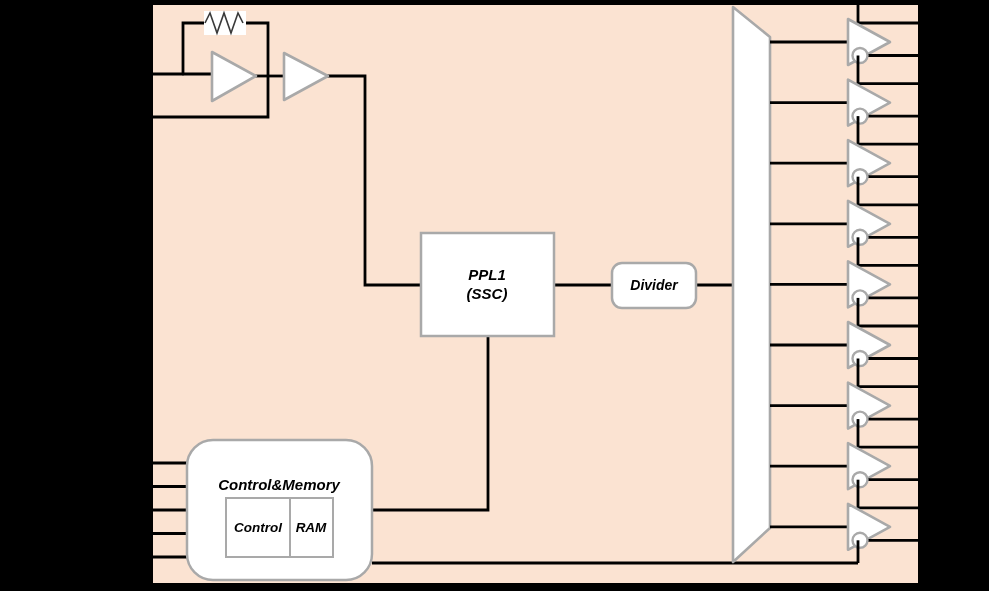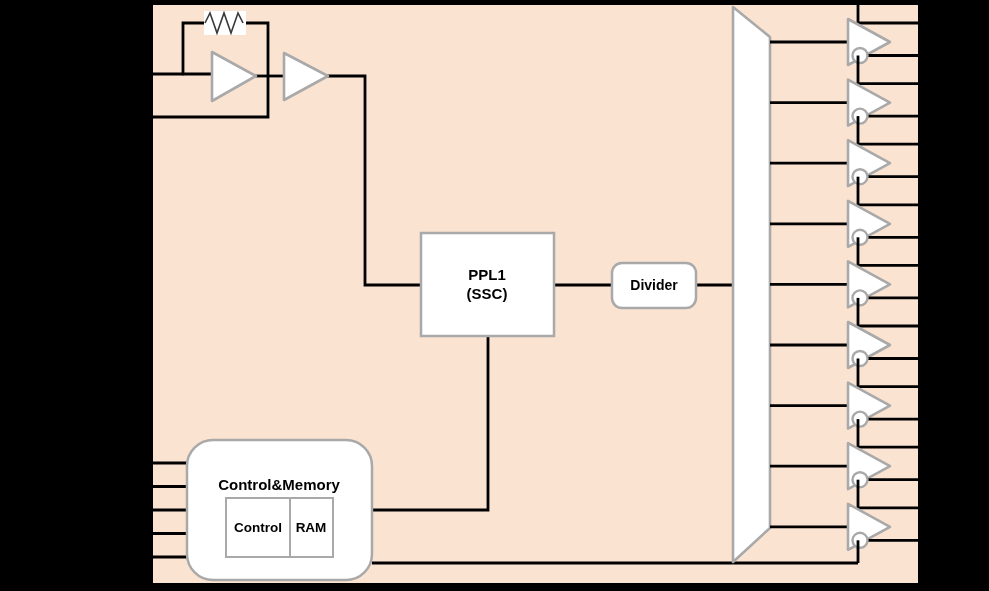--- a/index.html
+++ b/index.html
@@ -8,20 +8,21 @@
     background: var(--bg, #000);
     width: 989px;
     height: 591px;
     overflow: hidden;
   }
   #stage {
     position: relative;
     width: 975px;
     height: 591px;
     background: var(--bg, #000);
+    font-style: italic;
   }
   svg { display: block; }
   .wire {
     stroke: var(--wire, #000);
     stroke-width: 2.8;
     fill: none;
   }
   .wire-cap { stroke-linecap: round; }
   .blockbox {
     fill: var(--block-fill, #fff);

